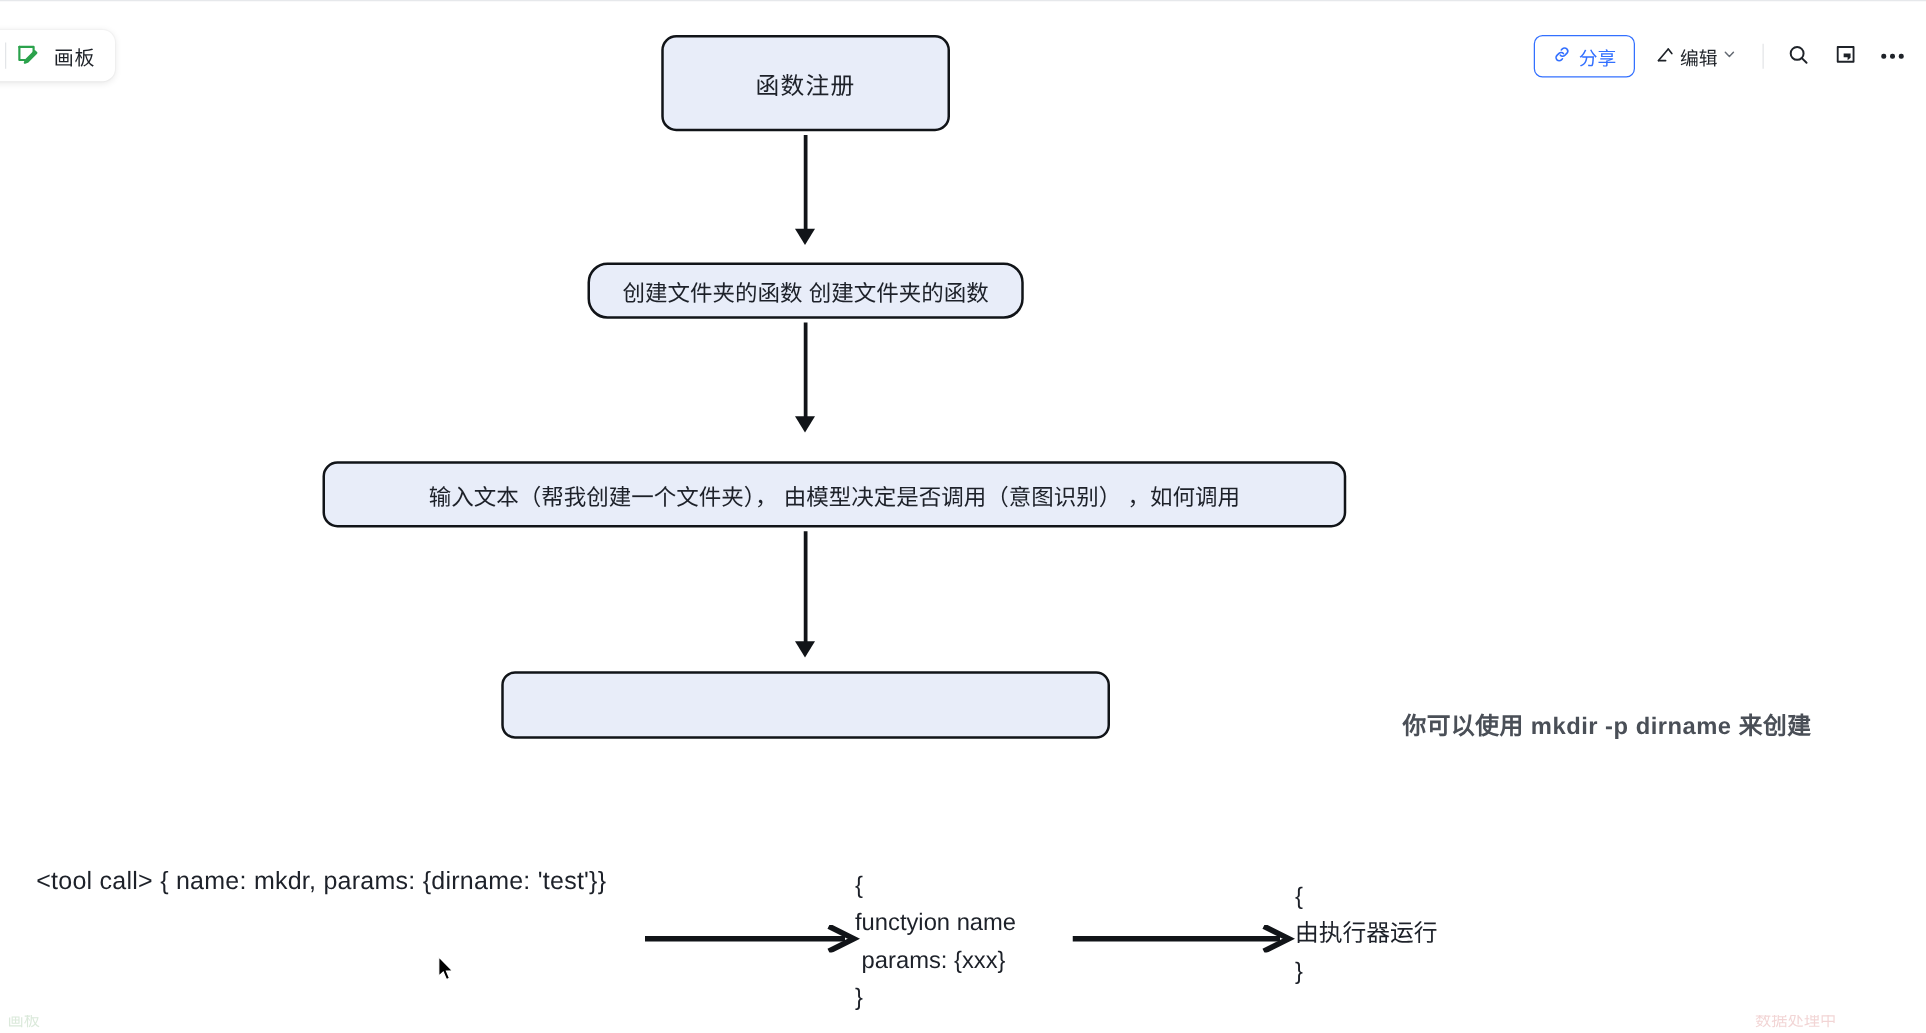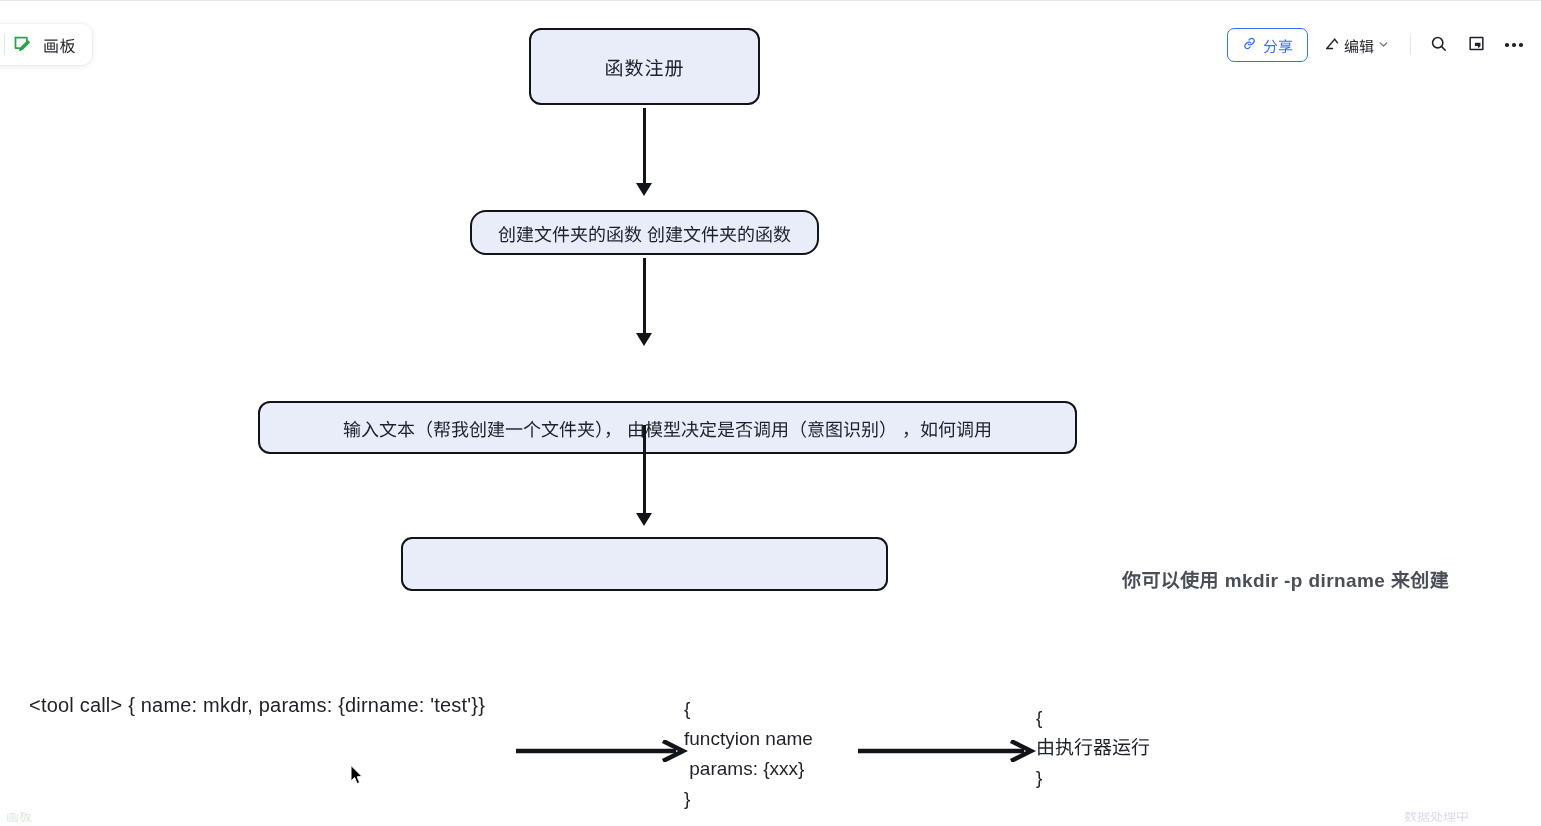--- a/index.html
+++ b/index.html
@@ -140,21 +140,20 @@
     left: 470px; top: 210px;
     width: 349px; height: 45px;
     border-radius: 16px;
     font-size: 18px;
   }
   .node-input {
     left: 258px; top: 369px;
     width: 819px; height: 53px;
     border-radius: 12px;
     font-size: 18px;
-    margin-top: 32px;
   }
   .node-empty {
     left: 401px; top: 537px;
     width: 487px; height: 54px;
     border-radius: 11px;
   }
 
   
   .vline {
     position: absolute;
@@ -227,21 +226,21 @@
     width: 1541px; height: 14px;
     overflow: hidden;
     opacity: .18;
   }
   .cut-left {
     position: absolute; left: 6px; bottom: 1px;
     font-size: 13px; color: #3c8a3c; white-space: nowrap;
   }
   .cut-right {
     position: absolute; right: 72px; bottom: 1px;
-    font-size: 13px; color: #4c1d95; white-space: nowrap;
+    font-size: 13px; color: #b91c1c; white-space: nowrap;
   }
 </style>
 </head>
 <body>
 
 <div id="app">
 
   <div class="top-hairline"></div>
 
   <div class="canvas-chip">

